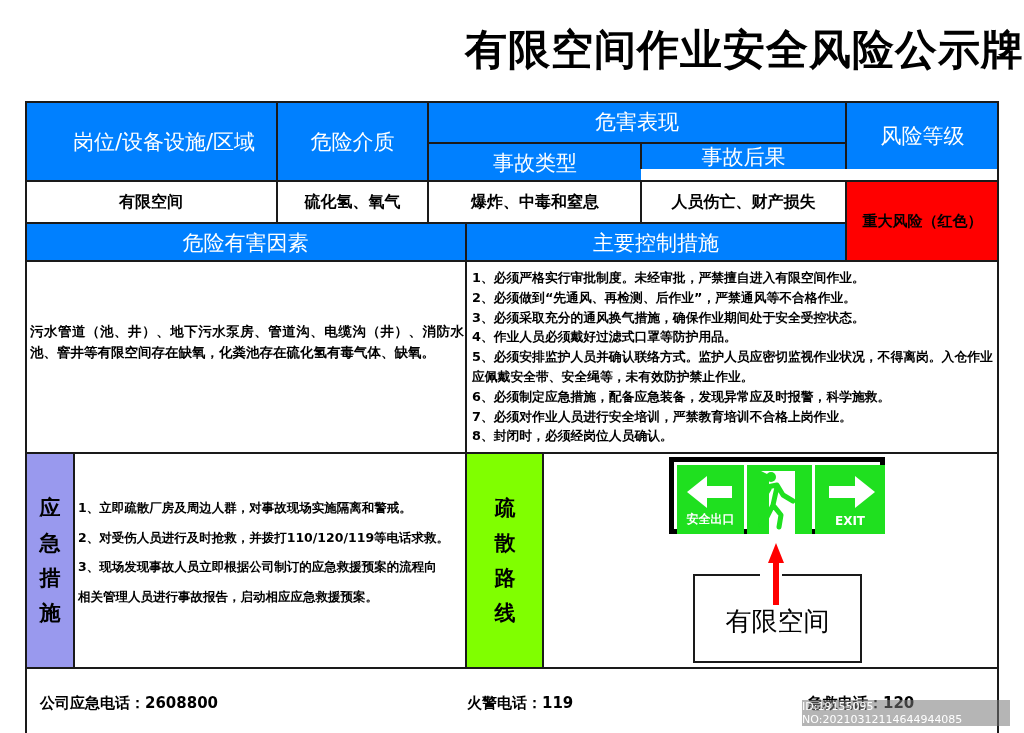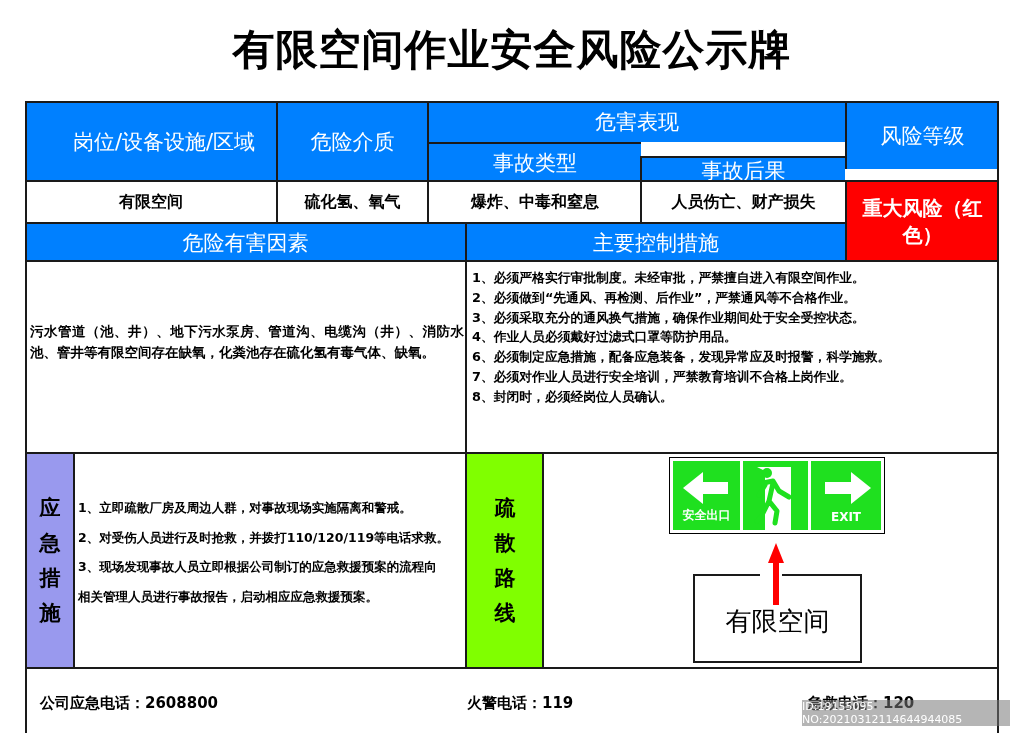--- a/index.html
+++ b/index.html
@@ -1,49 +1,49 @@
 <!DOCTYPE html>
 <html><head>
 <meta charset="utf-8">
 <style>
   * { box-sizing: border-box; margin: 0; padding: 0; }
   html, body { width: 1024px; height: 733px; overflow: hidden; background: #ffffff; }
   body { position: relative; font-family: "DejaVu Sans", "Liberation Sans", sans-serif; color: #000; }
 
-  .title { position: absolute; left: 0; top: 22px; width: 1024px; text-align: center;
+  .title { position: absolute; left: 0; top: 22px; width: 1024px; text-align: right;
            font-size: 42px; font-weight: bold; letter-spacing: 1px; }
 
   .cell { position: absolute; display: flex; align-items: center; justify-content: center; text-align: center; }
   .blue { background: #0080ff; color: #ffffff; }
   .white { background: #ffffff; color: #000; }
   .bl { border-left: 2px solid #1a1a1a; }
   .bt { border-top: 2px solid #1a1a1a; }
   .hdr { font-size: 21px; }
   .val { font-size: 16px; font-weight: bold; }
 
   .frame { position: absolute; left: 25px; top: 101px; width: 974px; height: 634px;
            border: 2px solid #1a1a1a; border-bottom: none; pointer-events: none; }
 
-  .red { background: #ff0000; color: #ffffff; font-size: 20px; font-weight: bold; }
+  .red { background: #ff0000; color: #000000; font-size: 15px; font-weight: bold; }
 
   .hazard-text { position: absolute; left: 30px; top: 321px; width: 434px; font-size: 13.5px;
                  font-weight: bold; line-height: 21px; text-align: justify; }
   .control-list { position: absolute; left: 472px; top: 268px; width: 526px; list-style: none;
                   font-size: 12.8px; font-weight: bold; line-height: 19.8px; }
 
   .side-label { position: absolute; display: flex; flex-direction: column; align-items: center;
                 justify-content: center; font-size: 21px; font-weight: bold; line-height: 35px; }
   .purple { background: #9999ee; }
   .green { background: #80ff00; }
 
   .emerg-list { position: absolute; left: 78px; top: 493px; width: 388px; list-style: none;
                 font-size: 12.5px; font-weight: bold; line-height: 29.5px; }
 
   .exit-sign { position: absolute; left: 669px; top: 457px; width: 216px; height: 77px;
-               border: 1px solid #000000; background: #fff; }
+               border: 5px solid #000000; background: #fff; }
   .exit-panel { position: absolute; top: 3px; height: 69px; background: #1fe01f; }
   .exit-label { position: absolute; bottom: 6px; width: 100%; text-align: center; color: #fff;
                 font-size: 12px; font-weight: bold; }
 
   .place-box { position: absolute; left: 693px; top: 574px; width: 169px; height: 89px;
                border: 2px solid #1a1a1a; }
   .place-box-gap { position: absolute; left: 760px; top: 570px; width: 22px; height: 8px; background: #fff; }
   .place-label { position: absolute; left: 693px; top: 604px; width: 169px; text-align: center;
                  font-size: 26px; }
 
@@ -56,40 +56,41 @@
 </style>
 </head>
 <body>
 
 <div class="title">有限空间作业安全风险公示牌</div>
 
 <div class="cell blue hdr" style="left:26px;top:102px;width:276px;height:79px;">岗位/设备设施/区域</div>
 <div class="cell blue hdr bl" style="left:276px;top:102px;width:151px;height:79px;">危险介质</div>
 <div class="cell blue hdr bl" style="left:427px;top:102px;width:418px;height:40px;">危害表现</div>
 <div class="cell blue hdr bl bt" style="left:427px;top:142px;width:214px;height:39px;">事故类型</div>
-<div class="cell blue hdr bl bt" style="left:640px;top:156px;width:205px;height:27px;">事故后果</div>
+<div class="cell blue hdr bl bt" style="left:640px;top:142px;width:205px;height:27px;">事故后果</div>
 <div class="cell blue hdr bl" style="left:845px;top:102px;width:153px;height:67px;">风险等级</div>
 
 <div class="cell white val bt" style="left:26px;top:180px;width:250px;height:43px;">有限空间</div>
 <div class="cell white val bl bt" style="left:276px;top:180px;width:151px;height:43px;">硫化氢、氧气</div>
 <div class="cell white val bl bt" style="left:427px;top:180px;width:214px;height:43px;">爆炸、中毒和窒息</div>
 <div class="cell white val bl bt" style="left:640px;top:180px;width:205px;height:43px;">人员伤亡、财产损失</div>
 <div class="cell red bl bt" style="left:845px;top:180px;width:153px;height:81px;">重大风险（红色）</div>
 
 <div class="cell blue hdr bt" style="left:26px;top:222px;width:439px;height:39px;">危险有害因素</div>
 <div class="cell blue hdr bl bt" style="left:465px;top:222px;width:380px;height:39px;">主要控制措施</div>
 
 <div class="cell white bt" style="left:26px;top:260px;width:439px;height:193px;"></div>
 <div class="cell white bl bt" style="left:465px;top:260px;width:533px;height:193px;"></div>
 <div class="hazard-text">污水管道（池、井）、地下污水泵房、管道沟、电缆沟（井）、消防水池、窨井等有限空间存在缺氧，化粪池存在硫化氢有毒气体、缺氧。</div>
 <ul class="control-list">
   <li>1、必须严格实行审批制度。未经审批，严禁擅自进入有限空间作业。</li>
   <li>2、必须做到“先通风、再检测、后作业”，严禁通风等不合格作业。</li>
   <li>3、必须采取充分的通风换气措施，确保作业期间处于安全受控状态。</li>
   <li>4、作业人员必须戴好过滤式口罩等防护用品。</li>
+  <li>5、必须安排监护人员并确认联络方式。监护人员应密切监视作业状况，不得离岗。入仓作业应佩戴安全带、安全绳等，未有效防护禁止作业。</li>
   <li>6、必须制定应急措施，配备应急装备，发现异常应及时报警，科学施救。</li>
   <li>7、必须对作业人员进行安全培训，严禁教育培训不合格上岗作业。</li>
   <li>8、封闭时，必须经岗位人员确认。</li>
 </ul>
 
 <div class="side-label purple bt" style="left:26px;top:452px;width:48px;height:216px;">
   <span>应</span>
   <span>急</span>
   <span>措</span>
   <span>施</span>

